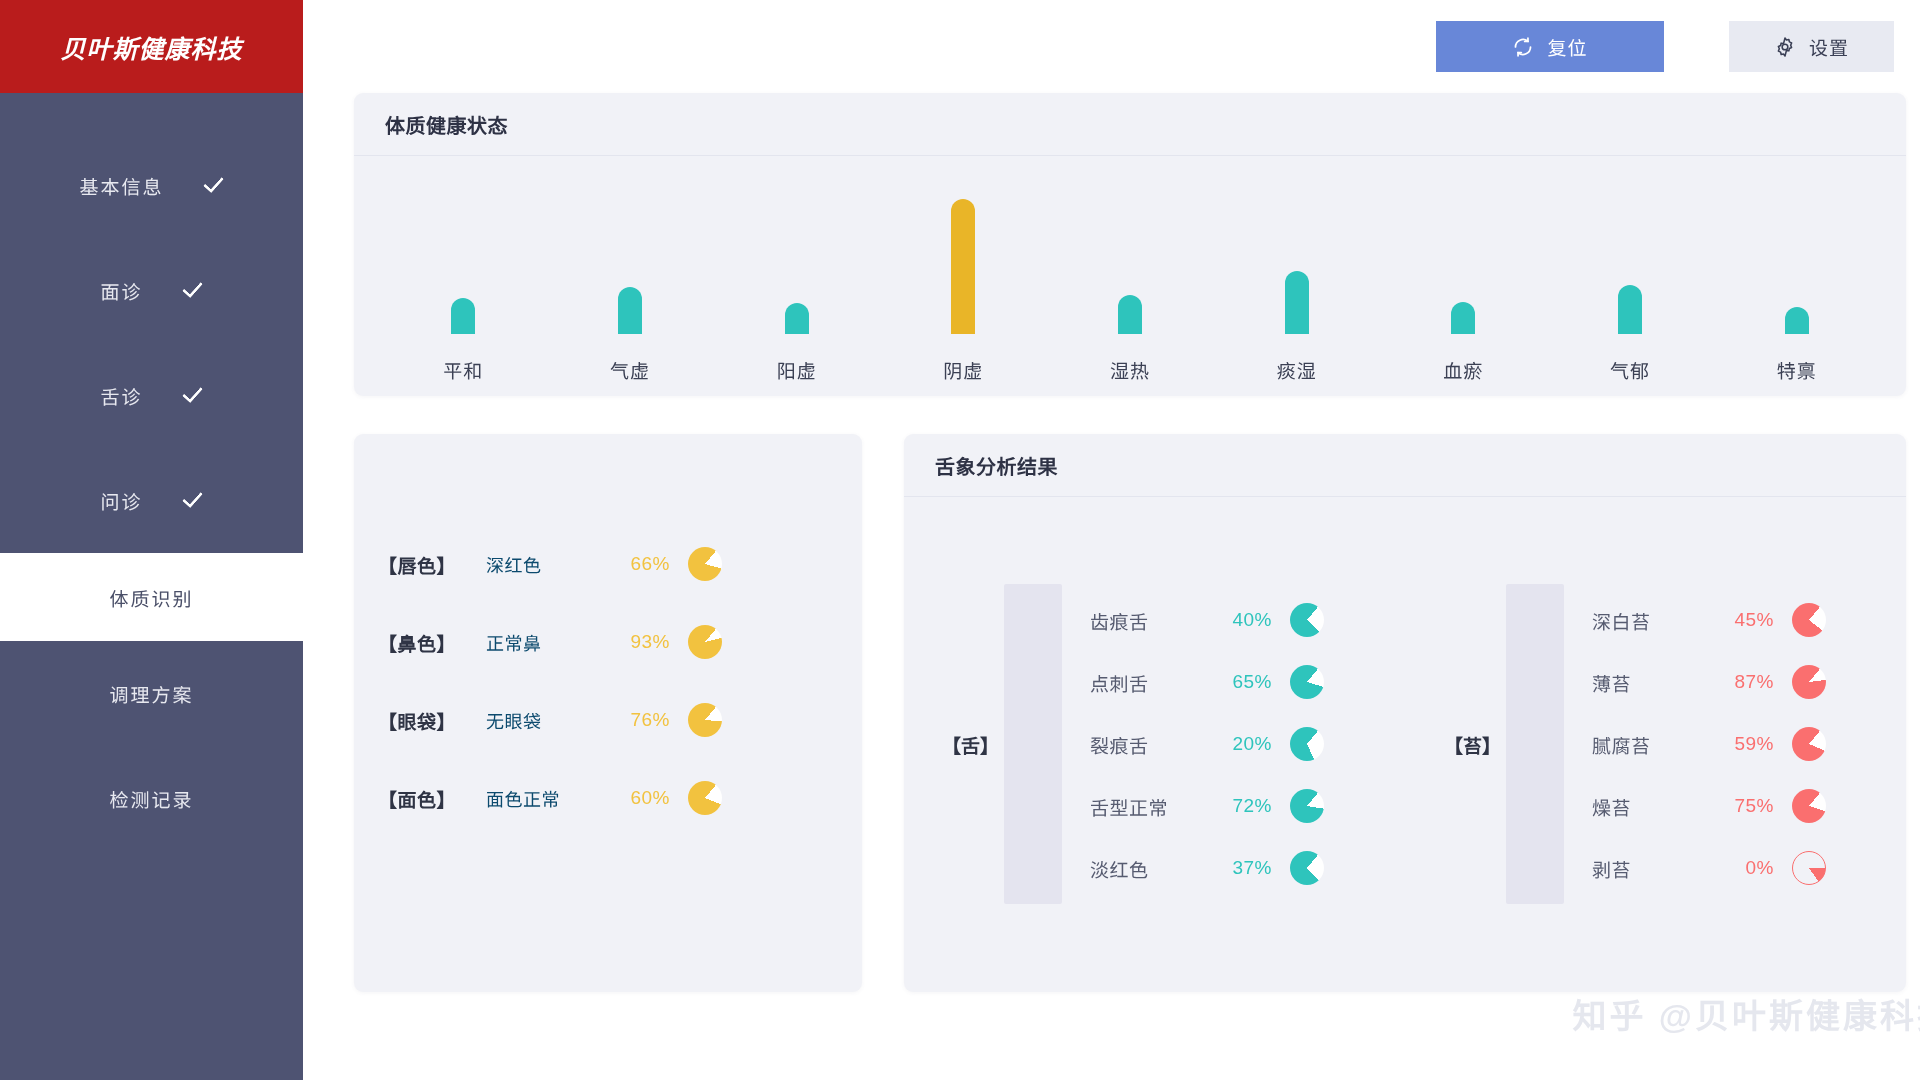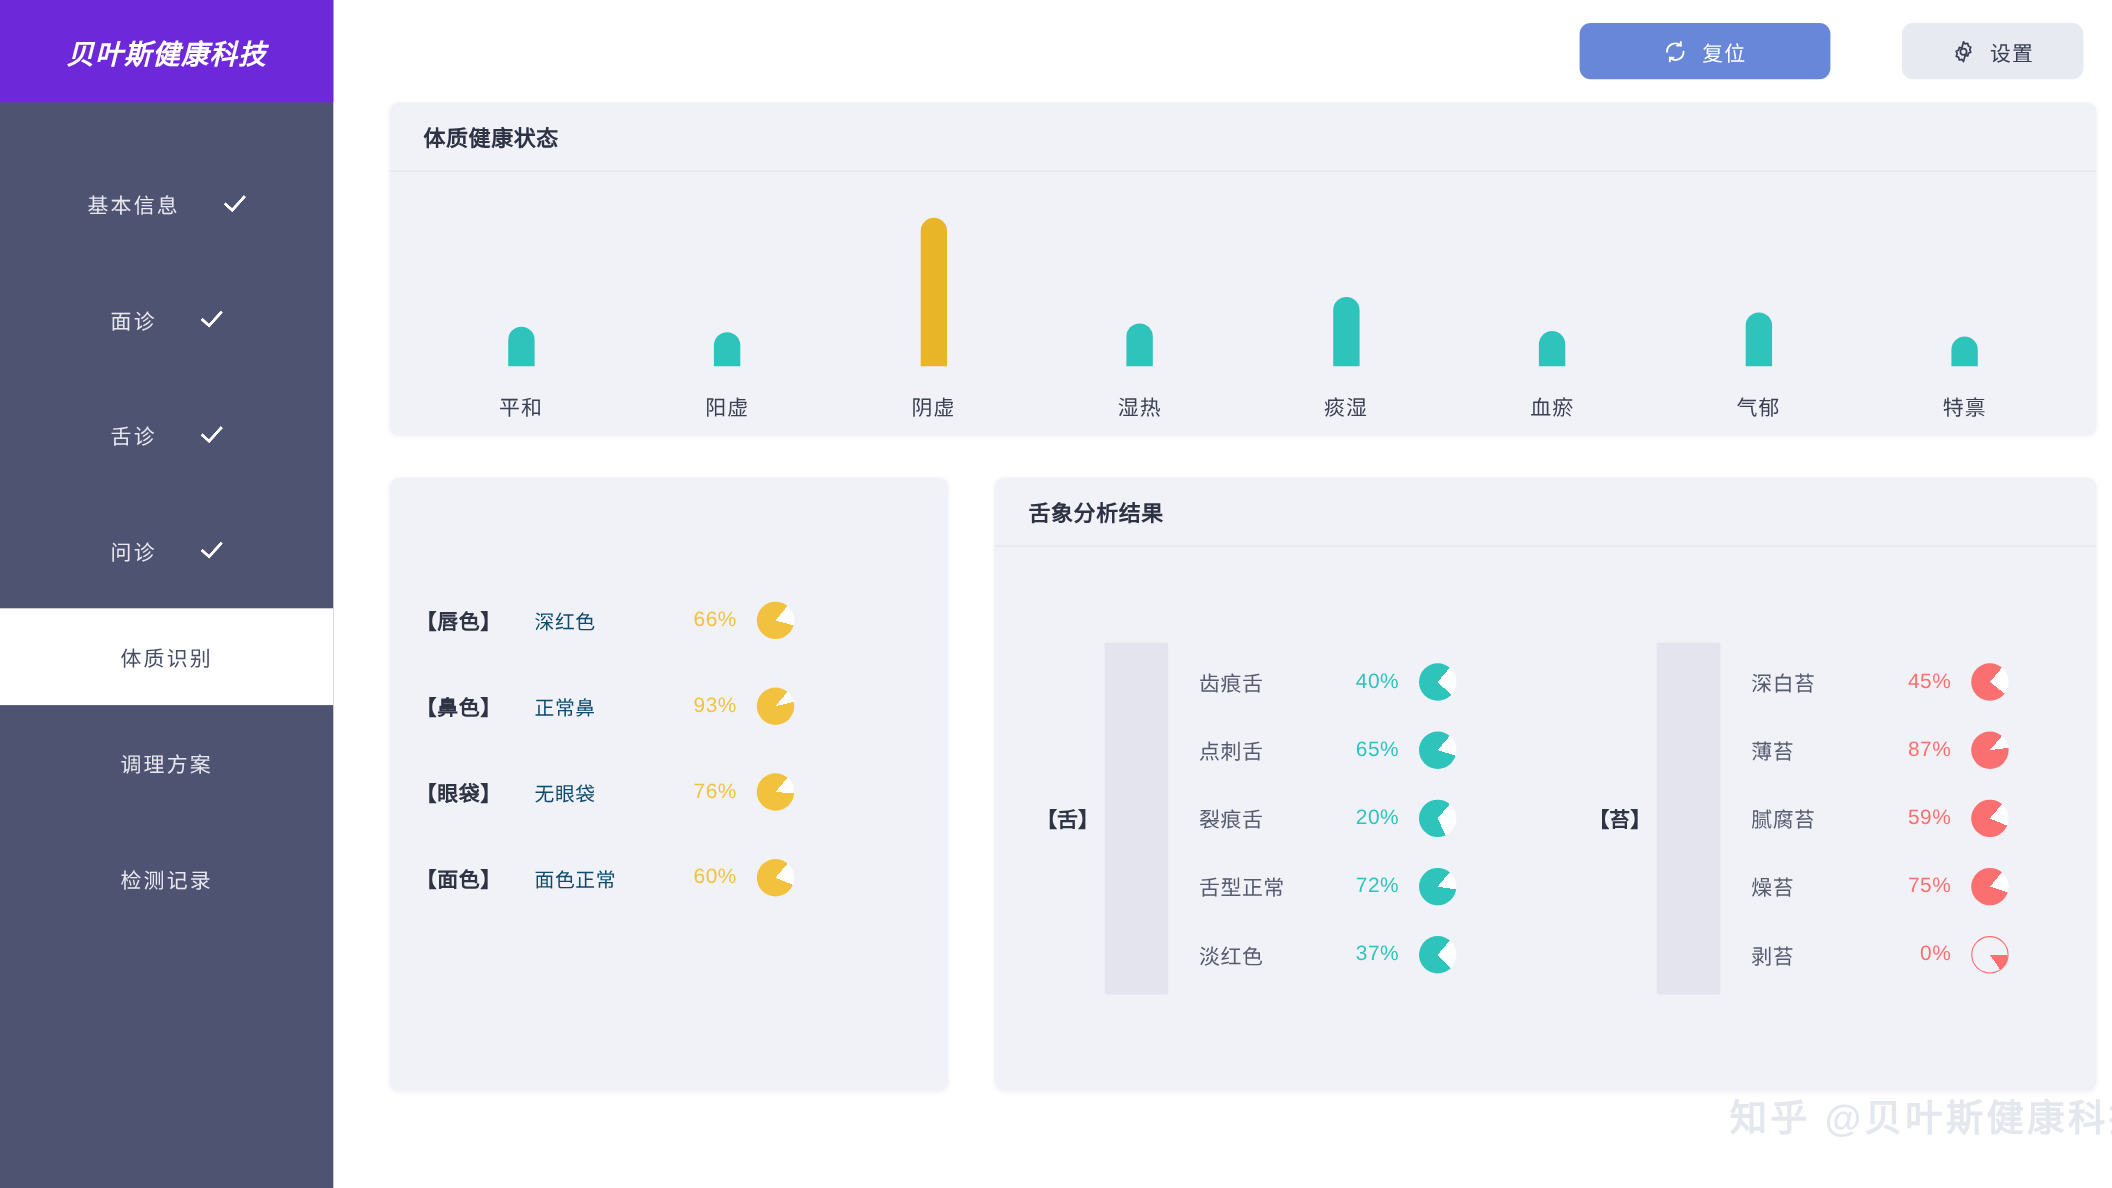--- a/index.html
+++ b/index.html
@@ -15,21 +15,21 @@
   
   .sidebar {
     width: 303px; height: 1080px;
     background: #4e5372;
     flex: 0 0 303px;
     position: relative;
     z-index: 5;
   }
   .brand {
     height: 93px;
-    background: #6d28d9;
+    background: #b91c1c;
     display: flex; align-items: center; justify-content: center;
   }
   .brand-text {
     color: #ffffff;
     font-size: 25px;
     font-weight: bold;
     font-style: italic;
     letter-spacing: 1px;
     white-space: nowrap;
   }
@@ -85,21 +85,21 @@
     justify-content: flex-end;
     gap: 65px;
     padding-right: 12px;
   }
   .btn {
     display: inline-flex;
     align-items: center;
     justify-content: center;
     gap: 13px;
     height: 51px;
-    border-radius: 10px;
+    border-radius: 0;
     font-size: 19px;
     cursor: pointer;
     border: none;
     letter-spacing: 1px;
     font-family: inherit;
   }
   .btn-primary {
     width: 228px;
     background: #6887d8;
     color: #ffffff;
@@ -351,20 +351,26 @@
       </div>
       <div class="chart-body" id="chart-root">
           <div class="bar-col">
             <div class="bar-wrap">
               <div class="bar" style="height: 36px; background: rgb(46, 196, 188);"></div>
             </div>
             <div class="bar-label">平和</div>
           </div>
           <div class="bar-col">
             <div class="bar-wrap">
+              <div class="bar" style="height: 47px; background: rgb(46, 196, 188);"></div>
+            </div>
+            <div class="bar-label">气虚</div>
+          </div>
+          <div class="bar-col">
+            <div class="bar-wrap">
               <div class="bar" style="height: 31px; background: rgb(46, 196, 188);"></div>
             </div>
             <div class="bar-label">阳虚</div>
           </div>
           <div class="bar-col">
             <div class="bar-wrap">
               <div class="bar warn" style="height: 135px; background: rgb(233, 181, 40);"></div>
             </div>
             <div class="bar-label">阴虚</div>
           </div>

